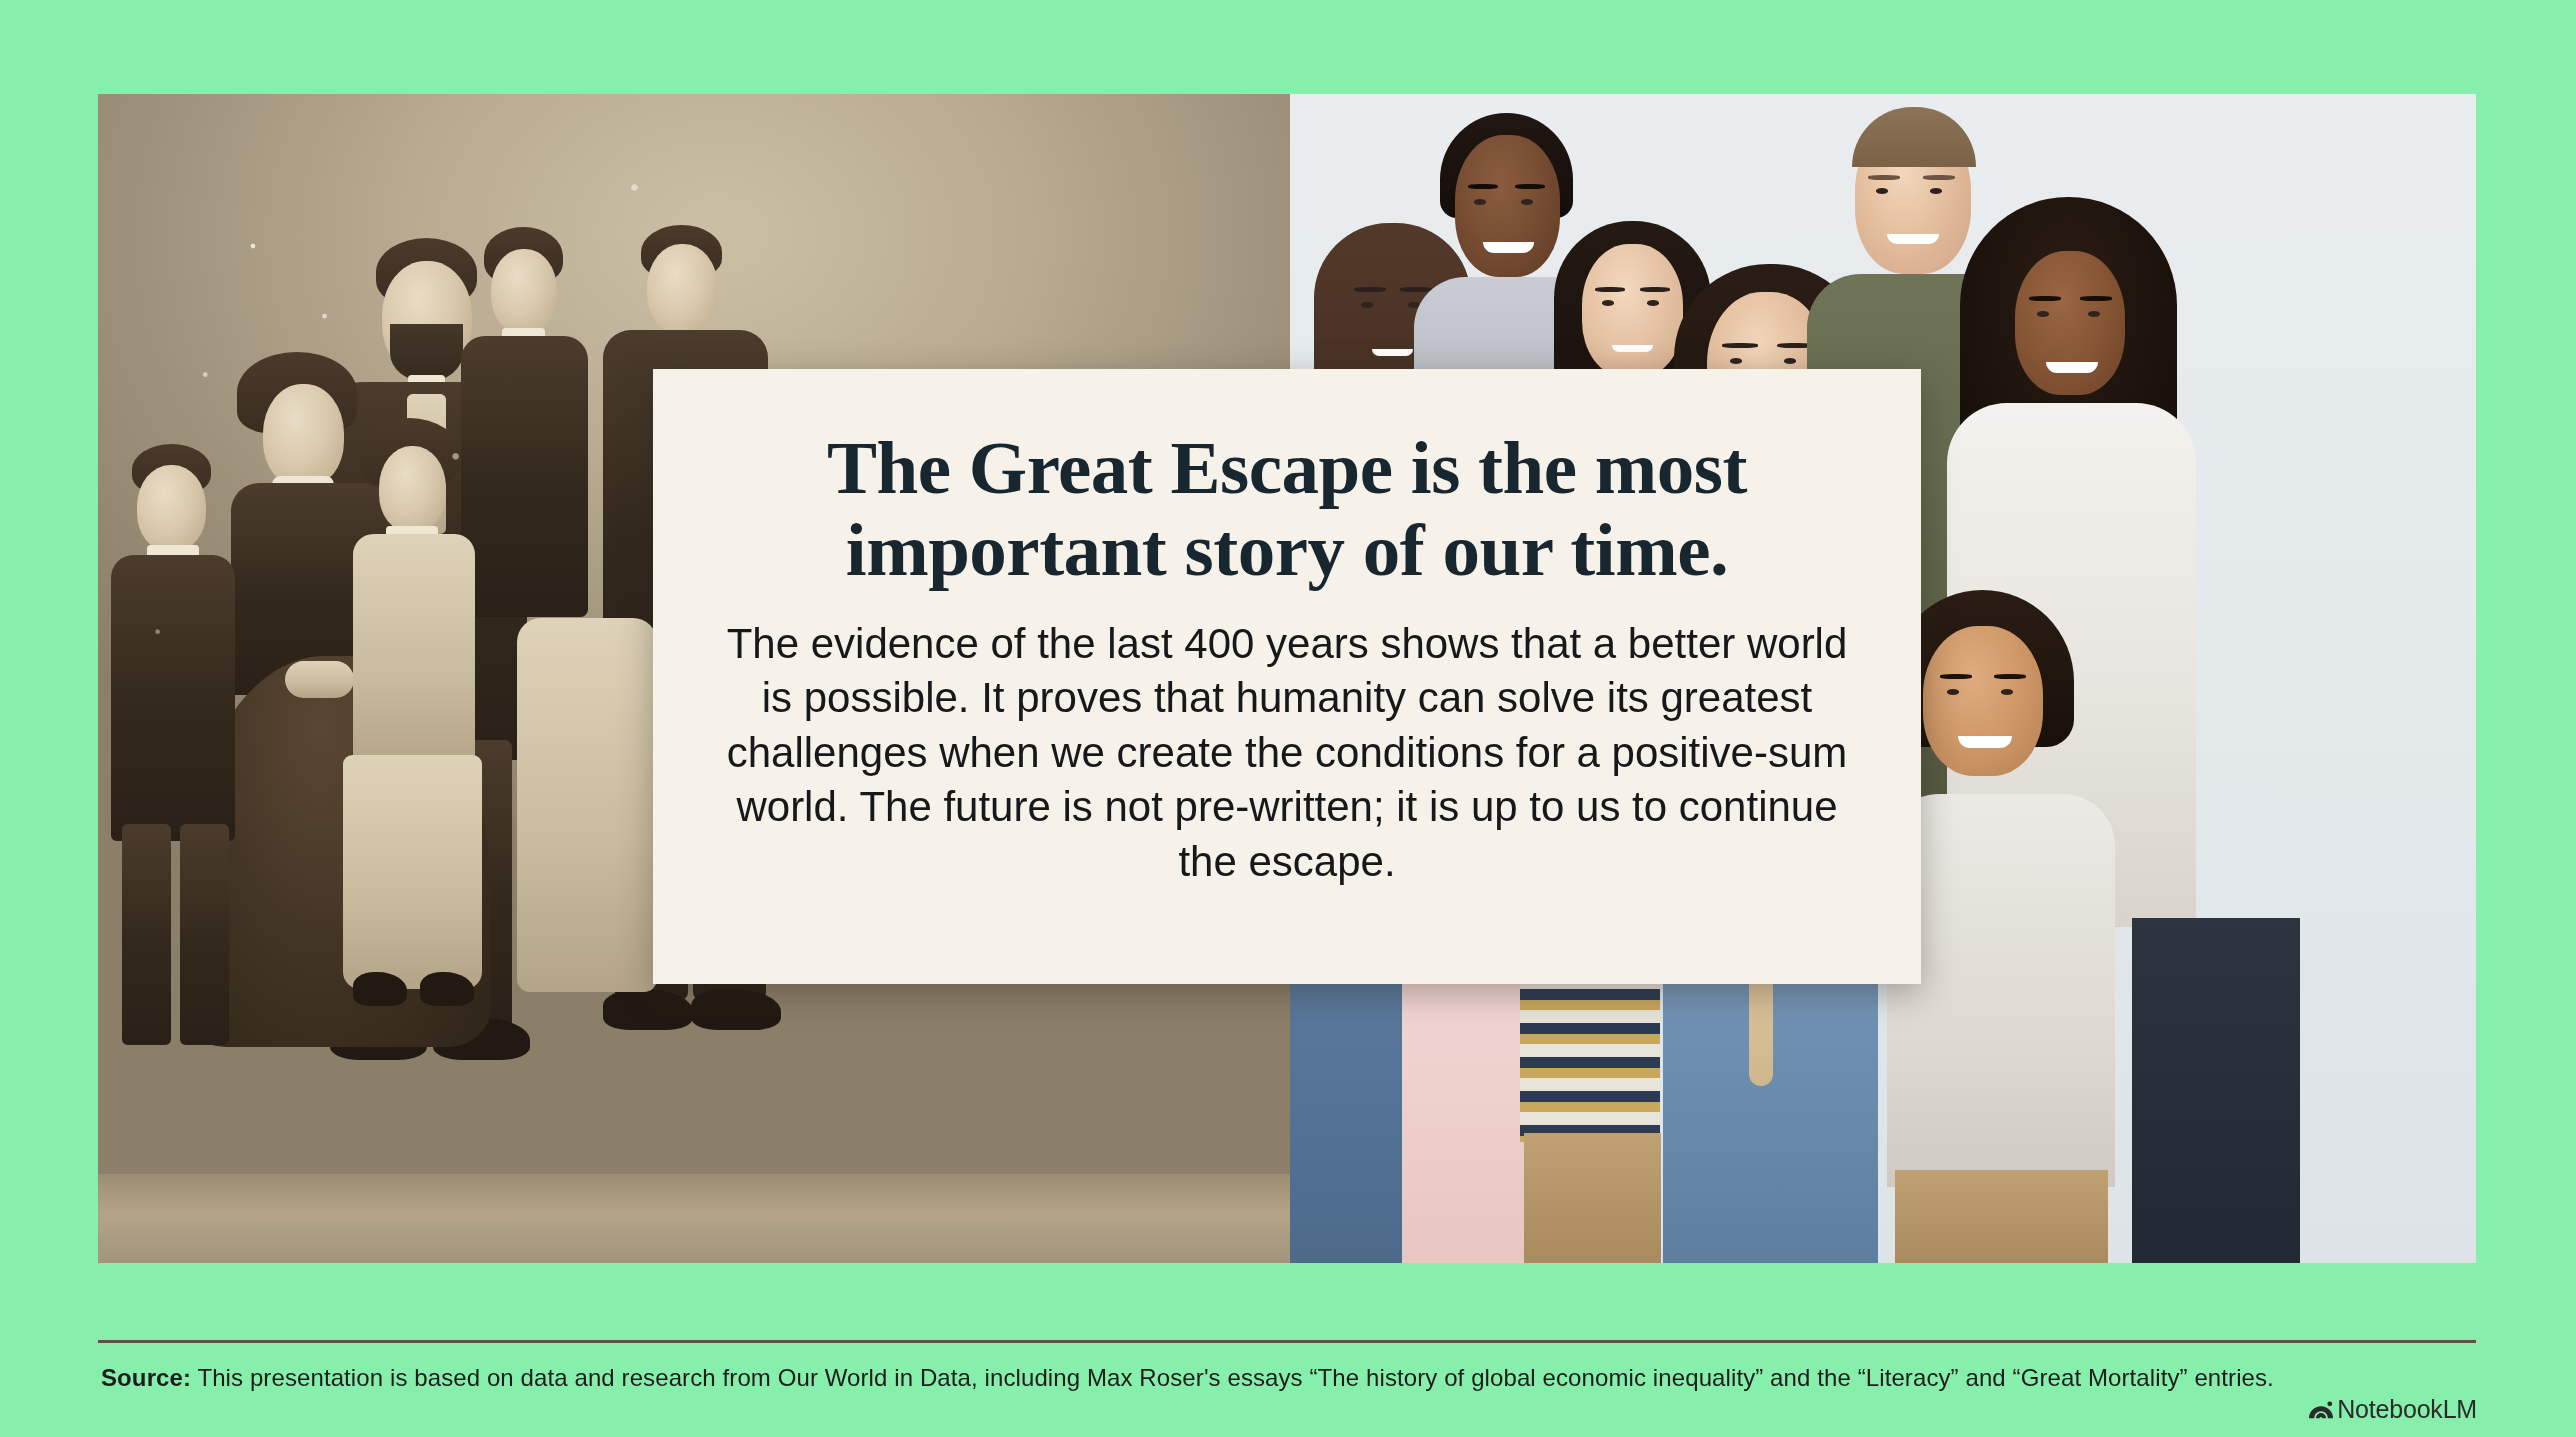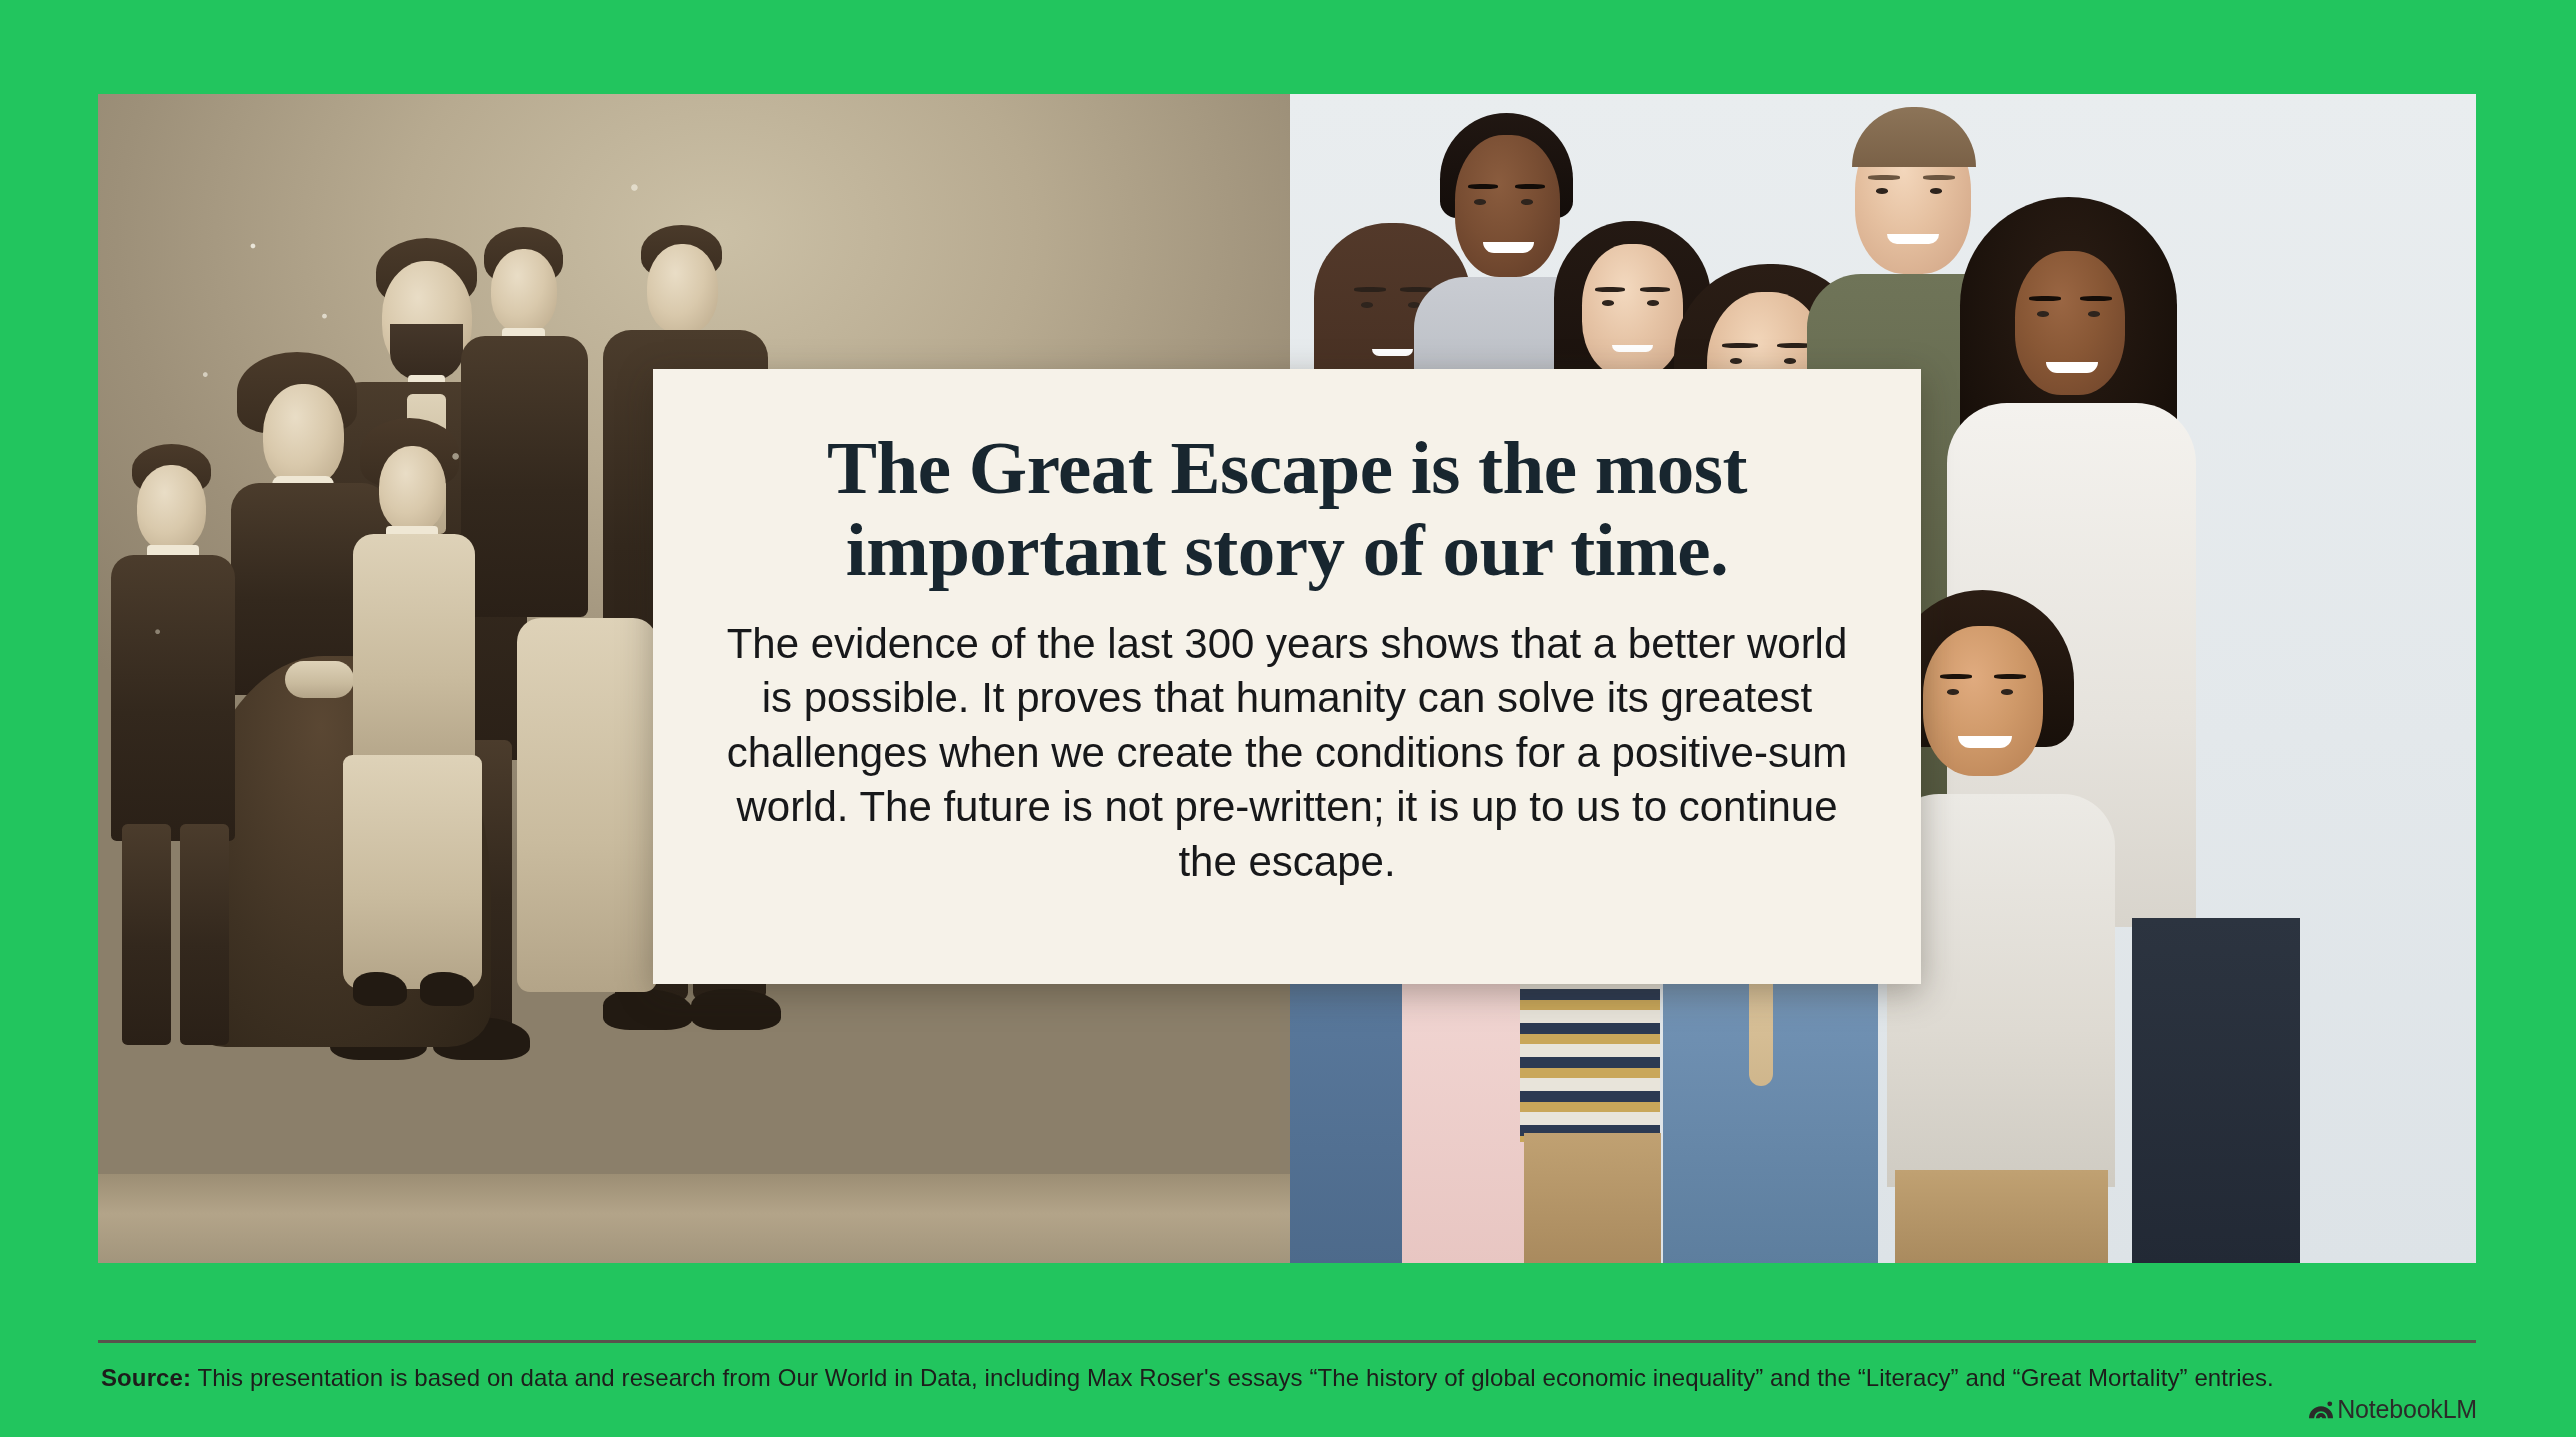--- a/index.html
+++ b/index.html
@@ -10,21 +10,21 @@
     width: 2576px; height: 1438px;
     font-family: "Liberation Sans", sans-serif;
     overflow: hidden;
     position: relative;
   }
 
   
   .slide {
     position: absolute;
     inset: 0;
-    background: #22c55e;
+    background: #86efac;
   }
 
   
   .photo-band {
     position: absolute;
     left: 98px; top: 94px;
     width: 2378px; height: 1169px;
     display: flex;
     overflow: hidden;
     background: #cfcfcf;
@@ -355,21 +355,21 @@
 
       <div style="position:absolute; left:112px; top:824px; width:159px; height:346px; background:linear-gradient(180deg,#f3d9d6 0%,#e8c6c2 100%);"></div>
 
       <div style="position:absolute; left:230px; top:814px; width:140px; height:234px; background:repeating-linear-gradient(180deg,#e8e4da 0 13px,#2c3a52 13px 24px,#c9a75a 24px 34px);"></div>
       <div style="position:absolute; left:234px; top:1039px; width:137px; height:131px; background:linear-gradient(180deg,#c0a172 0%,#a98a5e 100%);"></div>
     </div>
   </div>
 
   <div class="text-card">
     <h1 class="headline">The Great Escape is the most important story of our time.</h1>
-    <p class="subcopy">The evidence of the last 300 years shows that a better world is possible. It proves that humanity can solve its greatest challenges when we create the conditions for a positive-sum world. The future is not pre-written; it is up to us to continue the escape.</p>
+    <p class="subcopy">The evidence of the last 400 years shows that a better world is possible. It proves that humanity can solve its greatest challenges when we create the conditions for a positive-sum world. The future is not pre-written; it is up to us to continue the escape.</p>
   </div>
 
   <div class="footer-rule"></div>
 
   <div class="source-line"><b>Source:</b><span> This presentation is based on data and research from Our World in Data, including Max Roser's essays “The history of global economic inequality” and the “Literacy” and “Great Mortality” entries.</span></div>
 
   <div class="brand">
     <span class="brand-mark">
       <svg width="28" height="24" viewBox="0 0 30 26" aria-hidden="true">
         <path d="M2 24 A13 13 0 0 1 28 24 L22.5 24 A7.5 7.5 0 0 0 7.5 24 Z" fill="#2b2b29"></path>

